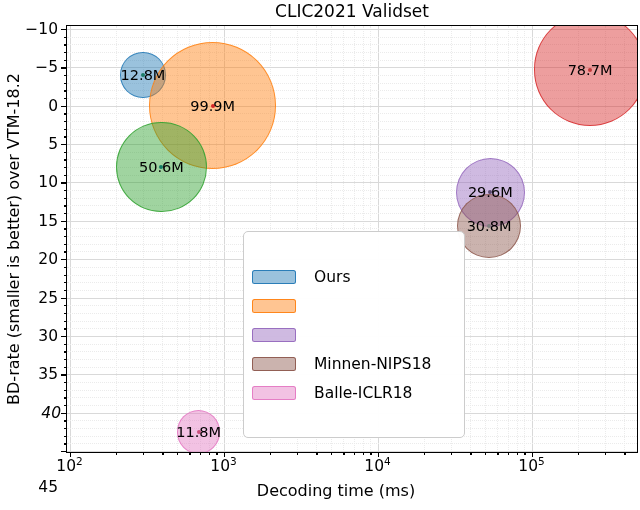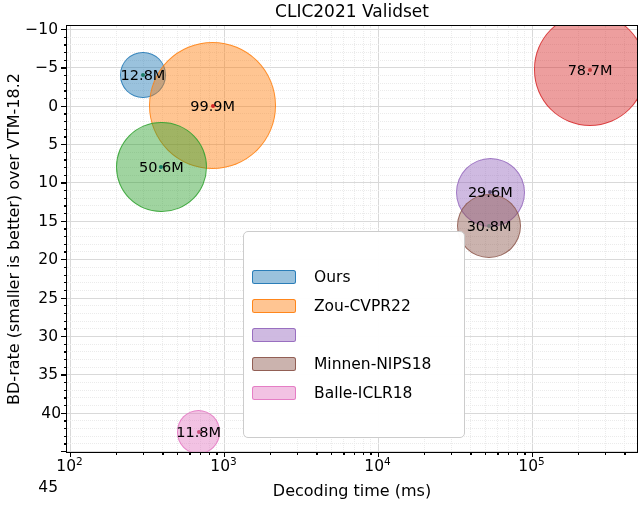--- a/index.html
+++ b/index.html
@@ -1,20 +1,20 @@
 <!DOCTYPE html>
 <html><head>
 <meta charset="utf-8">
 <style>
   html,body{margin:0;padding:0;background:#fff;}
   .fig{position:relative;width:640px;height:510px;background:#ffffff;overflow:hidden;
        font-family:"DejaVu Sans","Liberation Sans",sans-serif;color:#000;}
   .chart-title{position:absolute;left:352px;top:1px;transform:translateX(-50%);
        font-size:17px;white-space:nowrap;z-index:60;}
-  .xlabel{position:absolute;left:352px;top:481px;transform:translateX(-50%);
+  .xlabel{position:absolute;left:336px;top:481px;transform:translateX(-50%);
        font-size:16px;white-space:nowrap;z-index:60;}
   .ylabel{position:absolute;left:13px;top:239px;transform:translate(-50%,-50%) rotate(-90deg);
        font-size:16px;white-space:nowrap;z-index:60;}
   .plot{position:absolute;left:67px;top:26px;width:570px;height:426px;overflow:hidden;background:#fff;}
   .plot-border{position:absolute;left:66px;top:25px;width:572px;height:428px;
        box-sizing:border-box;border:1.4px solid #000;z-index:40;pointer-events:none;}
   .gl-h-major{position:absolute;left:0;width:100%;height:0;border-top:1.6px solid #d9d9d9;}
   .gl-h-minor{position:absolute;left:0;width:100%;height:0;border-top:1px dotted #ebebeb;}
   .gl-v-major{position:absolute;top:0;height:100%;width:0;border-left:1.6px solid #d9d9d9;}
   .gl-v-minor{position:absolute;top:0;height:100%;width:0;border-left:1px dotted #ebebeb;}
@@ -206,21 +206,21 @@
       <div class="ytick-label" style="left: 16px; top: 220.8px;">15</div>
       <div class="ytick" style="left: 61px; top: 259.16px; width: 6px;"></div>
       <div class="ytick-label" style="left: 16px; top: 259.16px;">20</div>
       <div class="ytick" style="left: 61px; top: 297.52px; width: 6px;"></div>
       <div class="ytick-label" style="left: 16px; top: 297.52px;">25</div>
       <div class="ytick" style="left: 61px; top: 335.88px; width: 6px;"></div>
       <div class="ytick-label" style="left: 16px; top: 335.88px;">30</div>
       <div class="ytick" style="left: 61px; top: 374.24px; width: 6px;"></div>
       <div class="ytick-label" style="left: 16px; top: 374.24px;">35</div>
       <div class="ytick" style="left: 61px; top: 412.6px; width: 6px;"></div>
-      <div class="ytick-label" style="left: 19px; top: 412.6px;">40</div>
+      <div class="ytick-label" style="left: 19px; top: 412.6px; font-style: italic;">40</div>
       <div class="ytick" style="left: 61px; top: 450.96px; width: 6px;"></div>
       <div class="ytick-label" style="left: 16px; top: 450.96px; margin-top: 36px;">45</div>
       <div class="ytick" style="left: 64px; top: 36.672px; width: 3px;"></div>
       <div class="ytick" style="left: 64px; top: 44.344px; width: 3px;"></div>
       <div class="ytick" style="left: 64px; top: 52.016px; width: 3px;"></div>
       <div class="ytick" style="left: 64px; top: 59.688px; width: 3px;"></div>
       <div class="ytick" style="left: 64px; top: 75.032px; width: 3px;"></div>
       <div class="ytick" style="left: 64px; top: 82.704px; width: 3px;"></div>
       <div class="ytick" style="left: 64px; top: 90.376px; width: 3px;"></div>
       <div class="ytick" style="left: 64px; top: 98.048px; width: 3px;"></div>
@@ -262,21 +262,20 @@
       <div class="ytick" style="left: 64px; top: 443.288px; width: 3px;"></div>
     </div>
 
   <div class="legend" id="legend">
       <div class="legend-row">
         <div class="legend-swatch" style="background: rgba(31, 119, 180, 0.45); border: 1.6px solid rgba(31, 119, 180, 0.9);"></div>
         <div class="legend-label">Ours</div>
       </div>
       <div class="legend-row">
         <div class="legend-swatch" style="background: rgba(255, 127, 14, 0.45); border: 1.6px solid rgba(255, 127, 14, 0.9);"></div>
-        <div class="legend-label">Zou-CVPR22</div>
       </div>
       <div class="legend-row">
         <div class="legend-swatch" style="background: rgba(148, 103, 189, 0.45); border: 1.6px solid rgba(148, 103, 189, 0.9);"></div>
       </div>
       <div class="legend-row">
         <div class="legend-swatch" style="background: rgba(140, 86, 75, 0.45); border: 1.6px solid rgba(140, 86, 75, 0.9);"></div>
         <div class="legend-label">Minnen-NIPS18</div>
       </div>
       <div class="legend-row">
         <div class="legend-swatch" style="background: rgba(227, 119, 194, 0.45); border: 1.6px solid rgba(227, 119, 194, 0.9);"></div>

